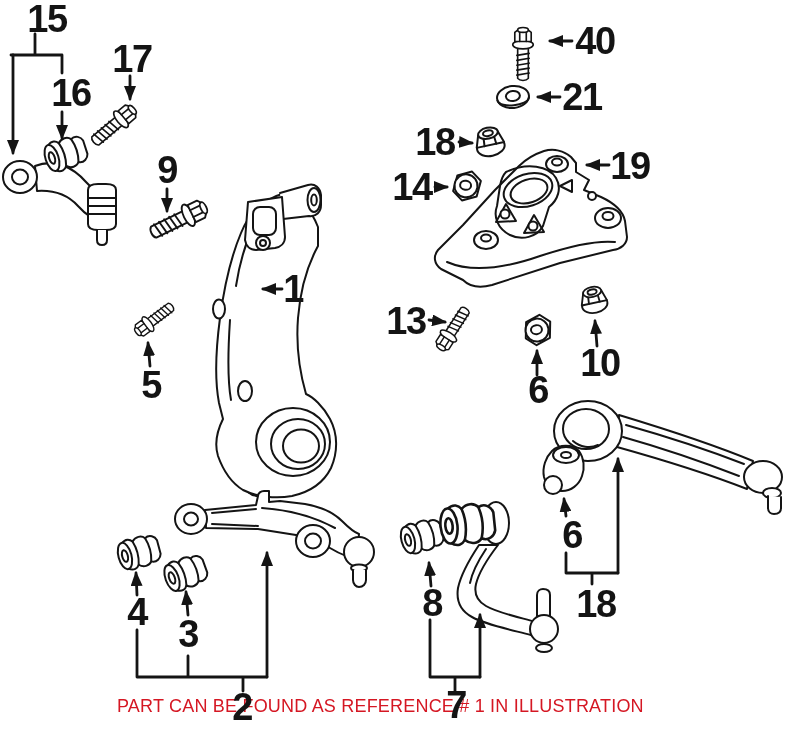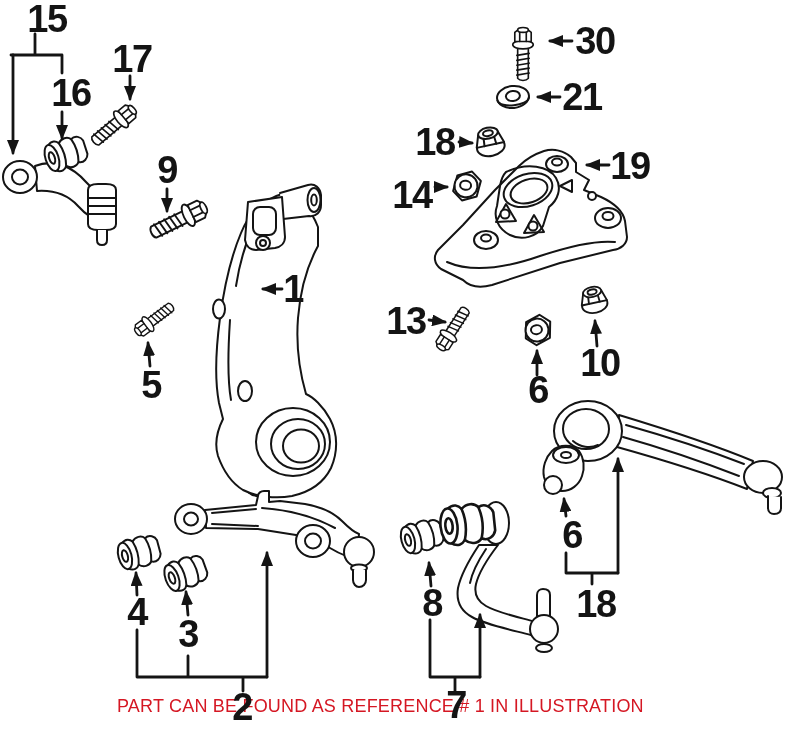--- a/index.html
+++ b/index.html
@@ -256,22 +256,22 @@
 <div class="callout" style="left:137px;top:612px">4</div>
 <div class="callout" style="left:151px;top:385px">5</div>
 <div class="callout" style="left:538px;top:390px">6</div>
 <div class="callout" style="left:456px;top:705px">7</div>
 <div class="callout" style="left:432px;top:603px">8</div>
 <div class="callout" style="left:167px;top:170px">9</div>
 <div class="callout" style="left:600px;top:363px">10</div>
 <div class="callout" style="left:596px;top:604px">18</div>
 <div class="callout" style="left:572px;top:535px">6</div>
 <div class="callout" style="left:406px;top:321px">13</div>
-<div class="callout" style="left:412px;top:195px">14</div>
+<div class="callout" style="left:412px;top:187px">14</div>
 <div class="callout" style="left:47px;top:19px">15</div>
 <div class="callout" style="left:71px;top:93px">16</div>
 <div class="callout" style="left:132px;top:59px">17</div>
 <div class="callout" style="left:435px;top:142px">18</div>
 <div class="callout" style="left:630px;top:166px">19</div>
-<div class="callout" style="left:595px;top:41px">30</div>
+<div class="callout" style="left:595px;top:41px">40</div>
 <div class="callout" style="left:582px;top:97px">21</div>
 
 </div>
 
 </body></html>

